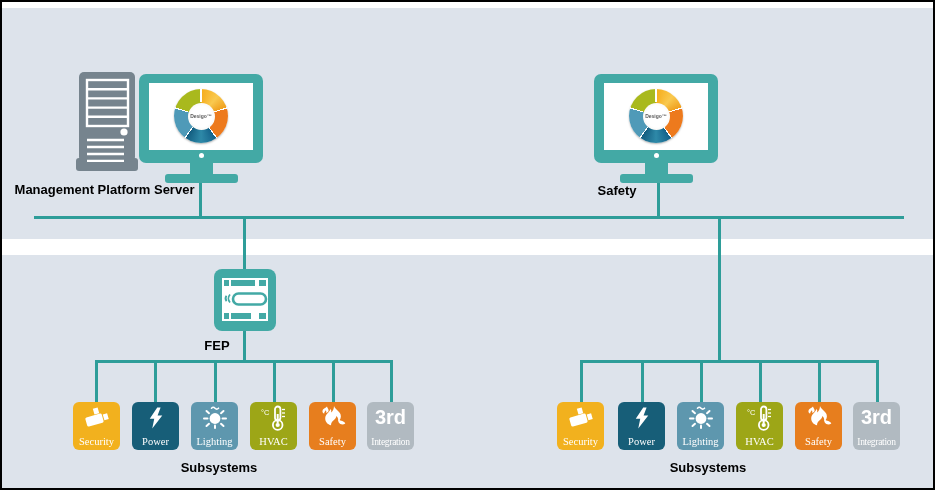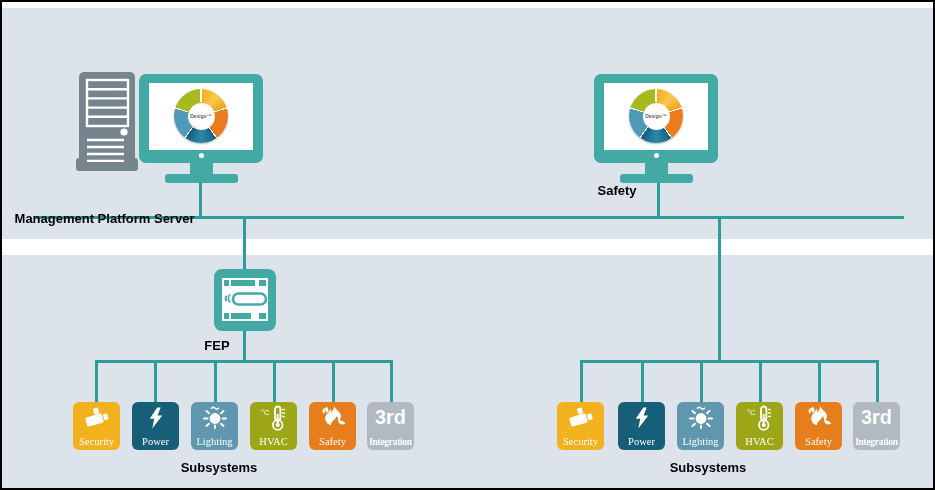--- a/index.html
+++ b/index.html
@@ -46,21 +46,21 @@
   
   .fep{position:absolute;left:212px;top:267px;width:62px;height:62px;background:#43a9a5;border-radius:8px;z-index:2;}
   .fep-inner{position:absolute;left:8px;top:9px;width:46px;height:43px;background:#ffffff;}
 
   
   .sysbox{position:absolute;width:47px;height:48px;border-radius:6px;z-index:2;}
   .sysbox .icon{position:absolute;left:0;top:2px;width:100%;height:28px;display:flex;align-items:center;justify-content:center;}
   .syslabel{position:absolute;left:0;bottom:3px;width:100%;text-align:center;color:#ffffff;
     font-family:"Liberation Serif", serif;font-size:10.5px;}
   .third-big{position:absolute;left:0;top:4px;width:100%;text-align:center;color:#ffffff;font-size:20px;font-weight:bold;}
-  .third-sub{font-size:9.5px;letter-spacing:-0.3px;font-weight:bold;}
+  .third-sub{font-size:9.5px;letter-spacing:-0.3px;}
 </style>
 </head>
 <body>
 
 <div class="canvas">
   <div class="topstrip"></div>
   <div class="band"></div>
 
   <div class="line h-line" style="left:32px;top:214px;width:870px;"></div>
   <div class="line v-line" style="left:197px;top:180px;height:36px;"></div>
@@ -107,21 +107,21 @@
 
   <div class="neck" style="left:188px;top:160px;"></div>
   <div class="foot" style="left:163px;top:172px;"></div>
   <div class="monitor" style="left:137px;top:72px;">
     <div class="screen"></div>
     <div class="mon-dot"></div>
     <div class="wheel" style="left:35px;top:15px;">
       <div class="hub">Desigo™</div>
     </div>
   </div>
-  <div class="biglabel" style="left:10px;top:181px;width:185px;margin-top:29px;">Management Platform Server</div>
+  <div class="biglabel" style="left:10px;top:181px;width:185px;">Management Platform Server</div>
 
   <div class="neck" style="left:643px;top:160px;"></div>
   <div class="foot" style="left:618px;top:172px;"></div>
   <div class="monitor" style="left:592px;top:72px;">
     <div class="screen"></div>
     <div class="mon-dot"></div>
     <div class="wheel" style="left:35px;top:15px;">
       <div class="hub">Desigo™</div>
     </div>
   </div>

